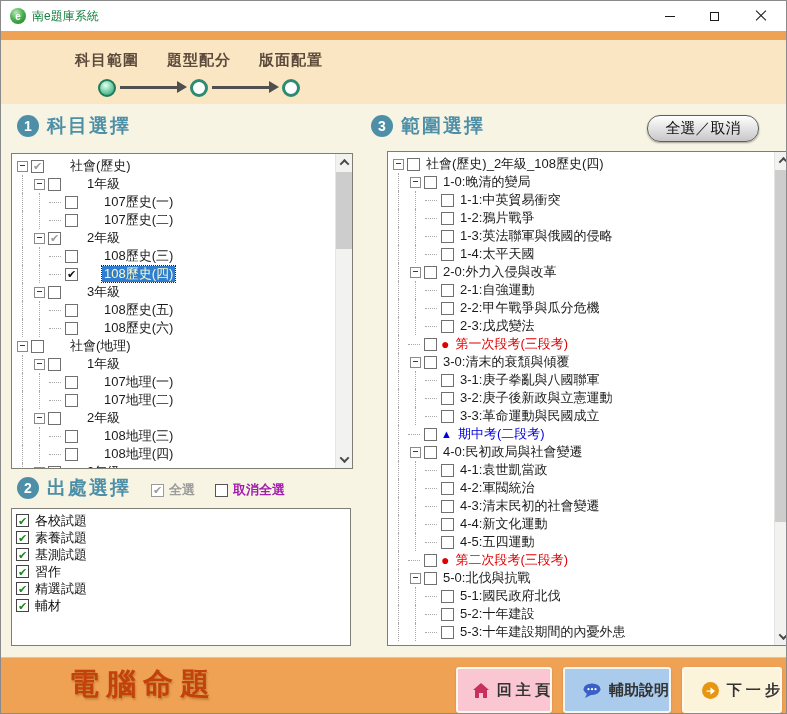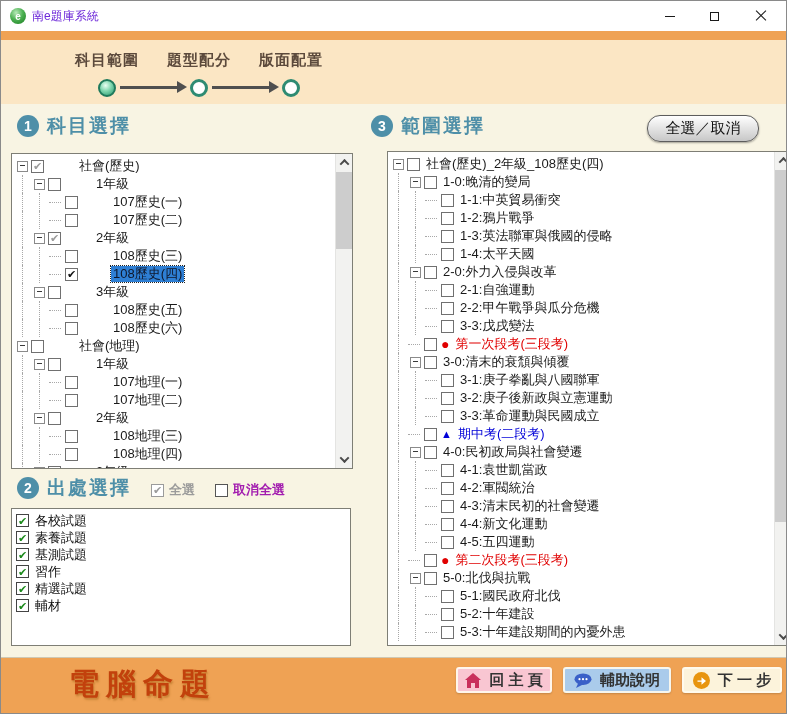--- a/index.html
+++ b/index.html
@@ -10,21 +10,21 @@
   }
   *{margin:0;padding:0;box-sizing:border-box}
   body{font-family:"Liberation Sans","DejaVu Sans",sans-serif;background:#ddd}
   .window{position:relative;width:787px;height:714px;background:var(--main-bg);
     border:1px solid #8a8a8a;overflow:hidden}
   
   .titlebar{position:absolute;top:0;left:0;right:0;height:30px;background:#fff}
   .appicon{position:absolute;left:9px;top:7px;width:16px;height:16px;border-radius:50%;
     background:radial-gradient(circle at 38% 30%,#b8eab9 0%,#4db153 45%,#187a1c 100%);
     color:#fff;font-size:10px;font-weight:bold;display:flex;align-items:center;justify-content:center}
-  .apptitle{position:absolute;left:31px;top:0;height:30px;line-height:30px;font-size:12px;color:#6d28d9}
+  .apptitle{position:absolute;left:31px;top:0;height:30px;line-height:30px;font-size:12px;color:#15803d}
   .wc{position:absolute;top:0;height:30px;width:45px;display:flex;align-items:center;justify-content:center;cursor:default}
   .wc-min{left:646px}.wc-max{left:691px}.wc-close{left:736px;width:48px}
   .g-min{width:10px;height:1px;background:#1a1a1a}
   .g-max{width:9px;height:9px;border:1px solid #1a1a1a}
   .g-close{position:relative;width:12px;height:12px}
   .g-close::before,.g-close::after{content:'';position:absolute;left:-1px;top:5px;width:14px;height:1px;background:#1a1a1a}
   .g-close::before{transform:rotate(45deg)}.g-close::after{transform:rotate(-45deg)}
   
   .strip{position:absolute;top:30px;left:0;right:0;height:9px;background:var(--orange)}
   .banner{position:absolute;top:39px;left:0;right:0;height:64px;background:var(--banner)}
@@ -48,23 +48,23 @@
   .trow{display:flex;align-items:center;height:18px;white-space:nowrap;font-size:13px;color:#1a1a1a}
   .guide{flex:0 0 17px;align-self:stretch;position:relative}
   .guide::before{content:'';position:absolute;left:7px;top:0;bottom:0;border-left:1px dotted #a8a8a8}
   .ebox{flex:0 0 11px;height:11px;border:1px solid #8a8a8a;background:#fff;margin:0 3px 0 2px;position:relative}
   .ebox::before{content:'';position:absolute;left:2px;right:2px;top:50%;height:1px;margin-top:-1px;background:#3a3a3a}
   .tspacer{flex:0 0 16px;position:relative}
   .tspacer::before{content:'';position:absolute;left:0;right:4px;top:50%;border-top:1px dotted #a8a8a8}
   .cbox{flex:0 0 13px;height:13px;border:1px solid #707070;background:#fff;font-size:11px;
     line-height:10px;display:flex;align-items:center;justify-content:center}
   .cbox.checked{color:#111}.cbox.partial{color:#9b9b9b}
-  .t1 .lbl{margin-left:33px}.t2 .lbl{margin-left:4px}
+  .t1 .lbl{margin-left:24px}.t2 .lbl{margin-left:4px}
   .lbl{padding:0 2px;line-height:16px}
-  .lbl.sel{background:var(--selection);color:#0f172a;outline:1px dotted #222}
+  .lbl.sel{background:var(--selection);color:#fef9c3;outline:1px dotted #222}
   .lbl.red{color:var(--red)}.lbl.blue{color:var(--blue)}
   .marker{margin-left:4px}
   .marker.red{color:var(--red);font-size:14px}
   .marker.blue{color:var(--blue);font-size:11px}
   .marker + .lbl{margin-left:4px}
   
   .sbar{position:absolute;top:0;right:0;bottom:0;width:17px;background:#F2F2F0;border-left:1px solid #e4e4e2}
   .sbtn{position:absolute;left:0;width:17px;height:17px;display:flex;align-items:center;justify-content:center}
   .sbtn.up{top:0}.sbtn.down{bottom:0}
   .chv{width:7px;height:7px;border-left:2px solid #4a4a4a;border-bottom:2px solid #4a4a4a}
@@ -82,21 +82,21 @@
   
   .pill{position:absolute;left:646px;top:114px;width:112px;height:27px;border-radius:13px;
     background:linear-gradient(#ffffff,#c7c7c7);border:1px solid #5d5d5d;
     box-shadow:0 1px 2px rgba(0,0,0,.35);font-size:15px;color:#111;
     display:flex;align-items:center;justify-content:center;cursor:pointer}
   
   .footer{position:absolute;left:0;right:0;top:656px;height:58px;background:var(--orange);
     border-top:1px solid #cfc8b4}
   .brand{position:absolute;left:68px;top:663px;font-size:30px;font-weight:bold;color:#c2410c;
     letter-spacing:7px;text-shadow:1px 2px 2px rgba(170,105,30,.55)}
-  .fbtn{position:absolute;top:666px;height:26px;display:flex;align-items:center;justify-content:center;
+  .fbtn{position:absolute;top:666px;height:46px;display:flex;align-items:center;justify-content:flex-end;
     gap:8px;border-radius:3px;font-size:15px;font-weight:bold;color:#333;cursor:pointer;
     border:2px solid rgba(255,251,238,.9);box-shadow:0 1px 2px rgba(0,0,0,.18)}
   .fbtn.home{left:455px;width:96px;background:var(--home-btn-bg)}
   .fbtn.help{left:562px;width:108px;background:var(--help-btn-bg)}
   .fbtn.next{left:681px;width:100px;background:var(--next-btn-bg)}
 </style>
 </head>
 <body>
 
 <div class="window">
@@ -368,21 +368,21 @@
           <span class="guide"></span>
           <span class="tspacer"></span>
           <span class="cbox unchecked"></span>
           <span class="lbl">2-2:甲午戰爭與瓜分危機</span>
         </div>
         <div class="trow">
           <span class="guide"></span>
           <span class="guide"></span>
           <span class="tspacer"></span>
           <span class="cbox unchecked"></span>
-          <span class="lbl">3-3:戊戌變法</span>
+          <span class="lbl">2-3:戊戌變法</span>
         </div>
         <div class="trow">
           <span class="guide"></span>
           <span class="tspacer"></span>
           <span class="cbox unchecked"></span>
           <span class="marker red">●</span>
           <span class="lbl red">第一次段考(三段考)</span>
         </div>
         <div class="trow">
           <span class="guide"></span>

